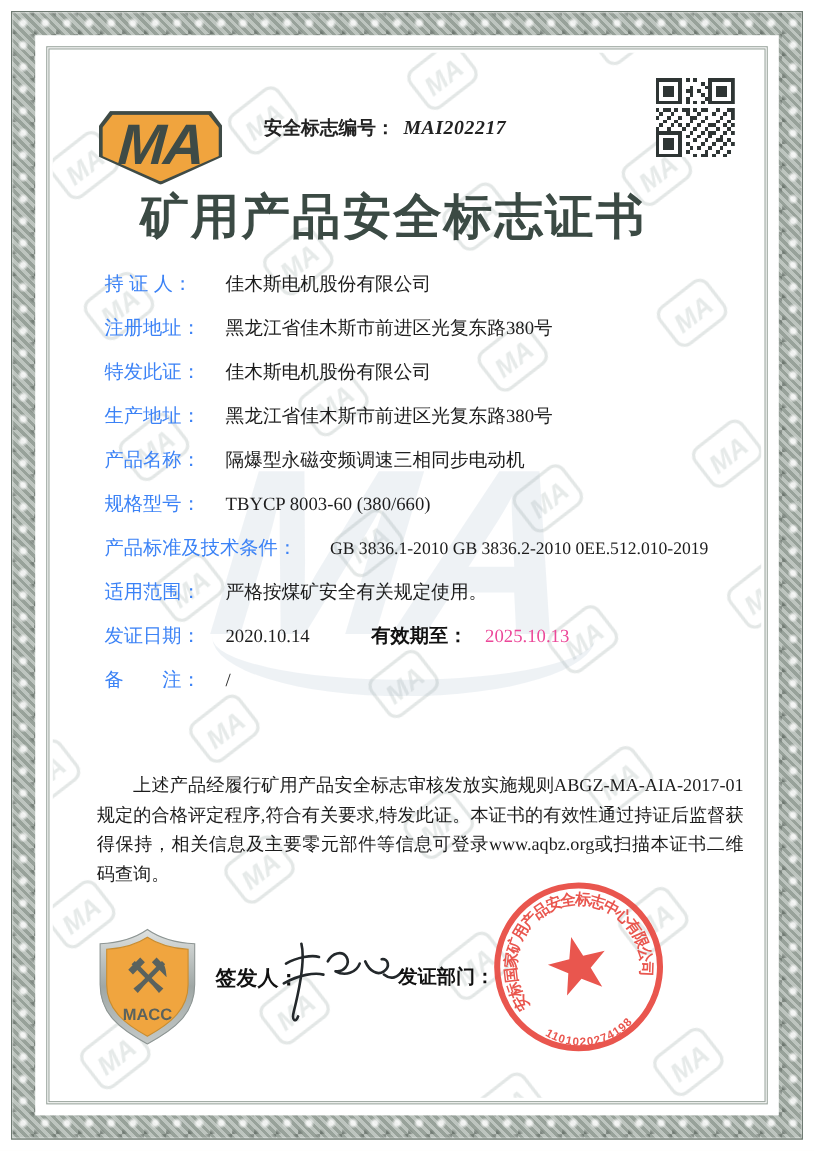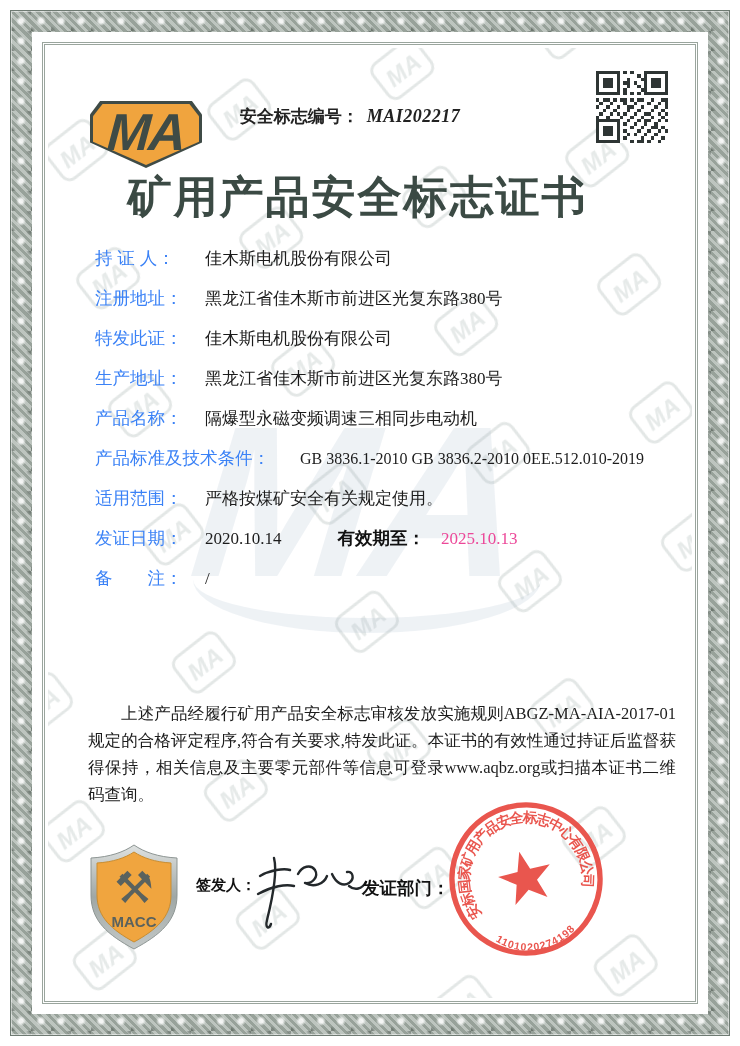--- a/index.html
+++ b/index.html
@@ -79,21 +79,21 @@
   .frow .val2{font-family:"Liberation Serif","DejaVu Serif",serif;font-size:17px;color:#ec4899;margin-left:16px;white-space:nowrap;}
   
   .statement{
     position:absolute;left:88px;top:700px;width:588px;
     font-family:"Liberation Serif","DejaVu Serif",serif;
     font-size:16.5px;line-height:27px;color:#1c1c1c;
     text-align:justify;text-indent:2em;
   }
   
   .shield{position:absolute;left:84px;top:843px;}
-  .signer{position:absolute;left:196px;top:876px;font-weight:bold;font-size:15px;color:#111;}
+  .signer{position:absolute;left:196px;top:876px;font-weight:bold;font-size:19px;color:#111;}
   .signature{position:absolute;left:248px;top:850px;}
   .dept{position:absolute;left:362px;top:876px;font-weight:bold;font-size:17.5px;color:#111;}
   .seal{position:absolute;left:443px;top:796px;width:166px;height:166px;transform:rotate(-14deg);opacity:.92;}
 </style>
 </head>
 <body>
 
 <div class="page">
 
   <div class="border-band"></div>
@@ -151,20 +151,24 @@
       <span class="lab">特发此证：</span>
       <span class="val">佳木斯电机股份有限公司</span>
     </div>
     <div class="frow">
       <span class="lab">生产地址：</span>
       <span class="val">黑龙江省佳木斯市前进区光复东路380号</span>
     </div>
     <div class="frow">
       <span class="lab">产品名称：</span>
       <span class="val">隔爆型永磁变频调速三相同步电动机</span>
+    </div>
+    <div class="frow">
+      <span class="lab">规格型号：</span>
+      <span class="val">TBYCP 8003-60 (380/660)</span>
     </div>
     <div class="frow wide">
       <span class="lab">产品标准及技术条件：</span>
       <span class="val">GB 3836.1-2010 GB 3836.2-2010 0EE.512.010-2019</span>
     </div>
     <div class="frow">
       <span class="lab">适用范围：</span>
       <span class="val">严格按煤矿安全有关规定使用。</span>
     </div>
     <div class="frow">

